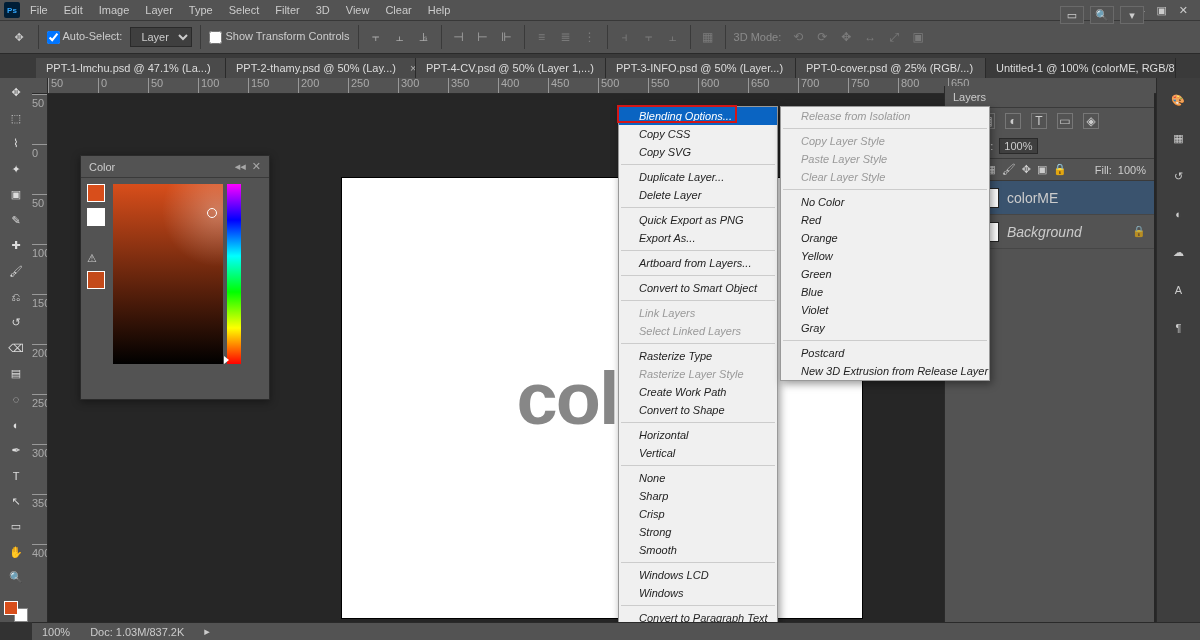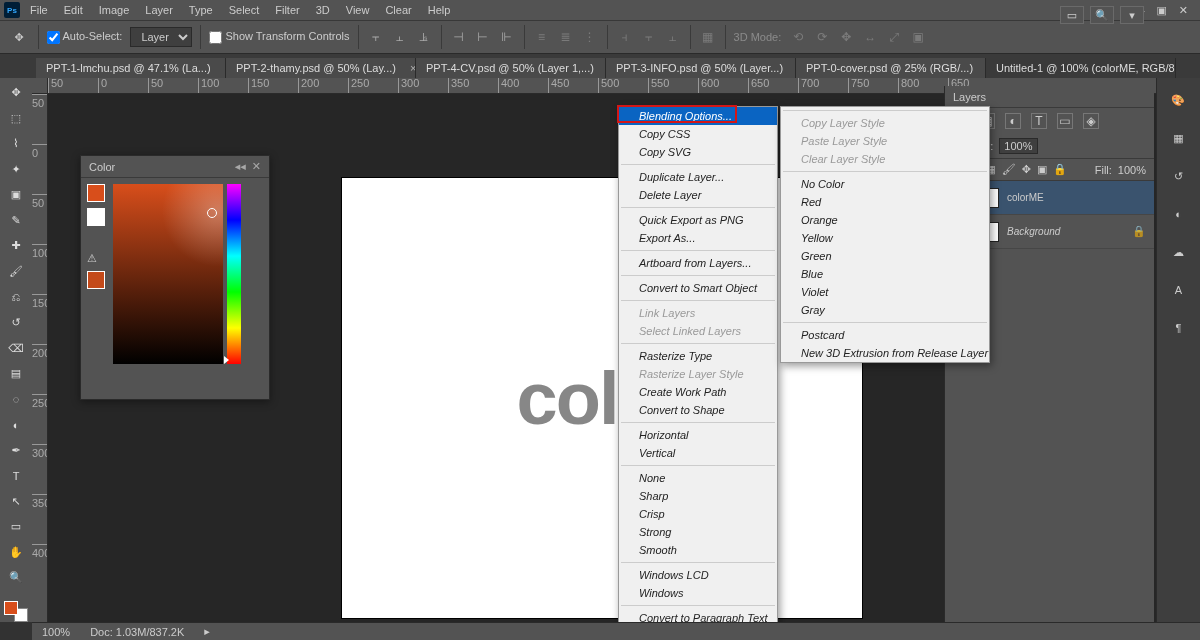--- a/index.html
+++ b/index.html
@@ -58,21 +58,21 @@
 .layerspanel .iconrow { height:26px; display:flex; align-items:center; gap:10px; padding:0 8px; }
 .layerspanel .iconrow span { width:16px; height:16px; display:flex; align-items:center; justify-content:center; font-size:12px; border:1px solid #777; }
 .layerspanel .controls { padding:4px 8px; display:flex; align-items:center; gap:6px; font-size:10px; border-bottom:1px solid #3a3a3a;}
 .layerspanel .controls .val { background:#3f3f3f; padding:1px 4px; border:1px solid #2a2a2a; }
 .layerspanel .locks { padding:4px 8px; display:flex; align-items:center; gap:6px; font-size:10px; border-bottom:1px solid #3a3a3a;}
 .layerspanel .layers { }
 .layerspanel .layer { height:34px; display:flex; align-items:center; padding:0 8px; gap:8px; border-bottom:1px solid #464646; }
 .layerspanel .layer.sel { background:#3a536e; }
 .layerspanel .layer .eye { width:14px; }
 .layerspanel .layer .thumb { width:24px; height:20px; background:#fff; border:1px solid #222; }
-.layerspanel .layer .lname { font-size:10px; }
+.layerspanel .layer .lname { font-size:14px; }
 .layerspanel .layer .lock { margin-left:auto; opacity:.7; }
 
 .ctxmenu { position:absolute; background:#f0f0f0; color:#222; border:1px solid #999; box-shadow: 2px 3px 8px rgba(0,0,0,.4); font-size:11px; }
 .ctxmenu .mi { padding:3px 20px; white-space:nowrap;font-style:italic; }
 .ctxmenu .mi.disabled { color:#999; }
 .ctxmenu .mi.hl { background:#0a64c2; color:#fff; }
 .ctxmenu .sep { height:1px; background:#ccc; margin:3px 2px; }
 .ctxmenu.main { top:106px; left:618px; width:160px; }
 .ctxmenu.side { top:106px; left:780px; width:210px; }
 .redbox { position:absolute; border:2px solid #d41616; pointer-events:none; }
@@ -361,20 +361,21 @@
     <div class="mi">Smooth</div>
     <div class="sep"></div>
     <div class="mi">Windows LCD</div>
     <div class="mi">Windows</div>
     <div class="sep"></div>
     <div class="mi">Convert to Paragraph Text</div>
     <div class="sep"></div>
     <div class="mi">Warp Text...</div>
   </div>
 <div class="ctxmenu side" id="ctx-side">
+    <div class="mi disabled">Release from Isolation</div>
     <div class="sep"></div>
     <div class="mi disabled">Copy Layer Style</div>
     <div class="mi disabled">Paste Layer Style</div>
     <div class="mi disabled">Clear Layer Style</div>
     <div class="sep"></div>
     <div class="mi">No Color</div>
     <div class="mi">Red</div>
     <div class="mi">Orange</div>
     <div class="mi">Yellow</div>
     <div class="mi">Green</div>

